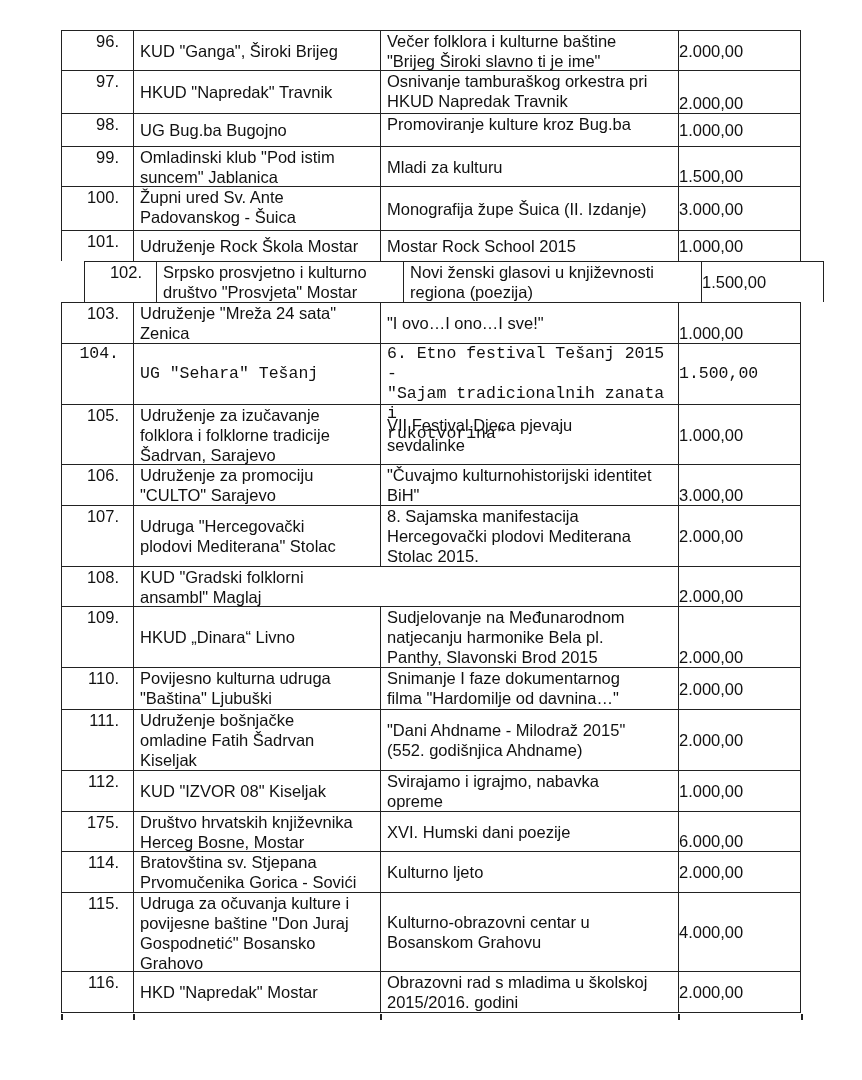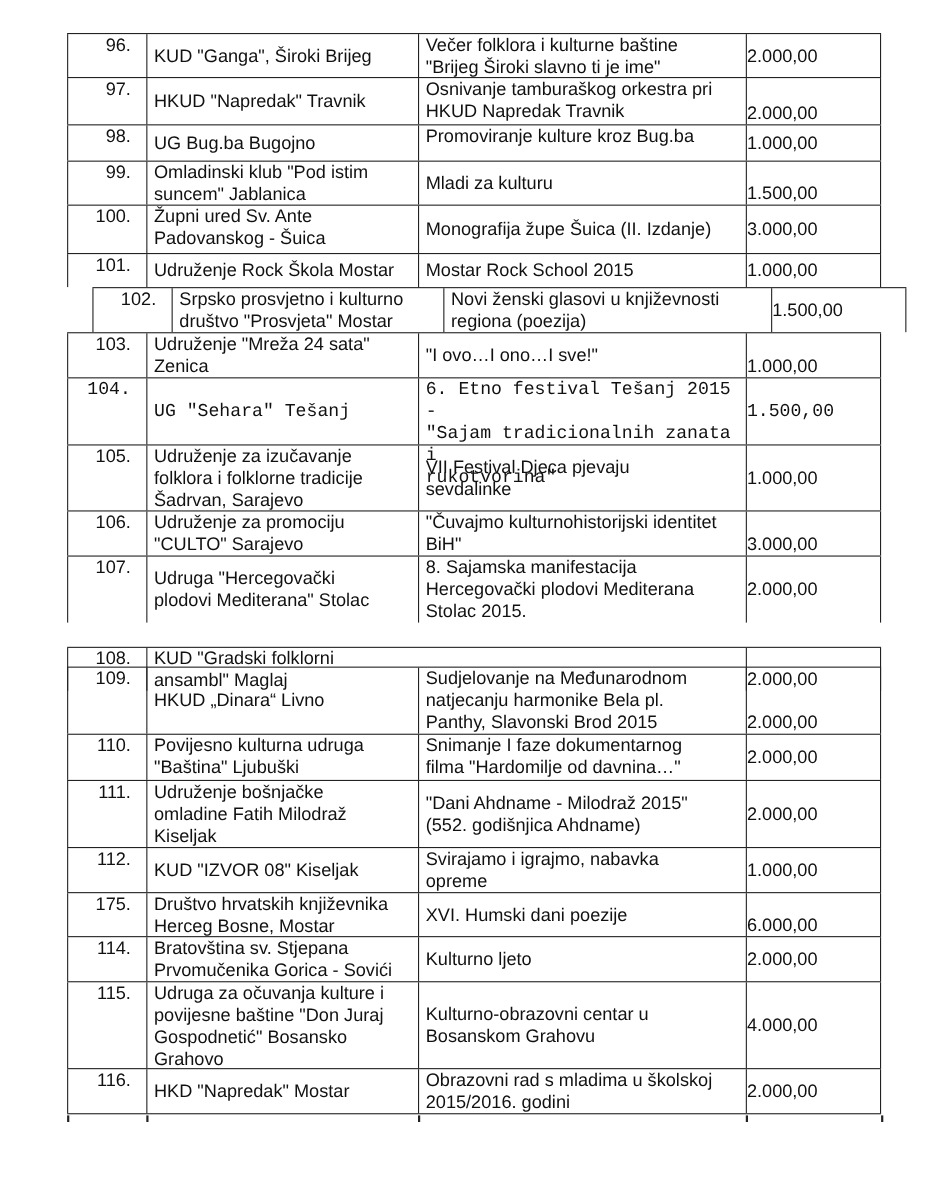--- a/index.html
+++ b/index.html
@@ -207,21 +207,21 @@
         </div>
         <div class="cell c-act va-top">
           <span class="txt">8. Sajamska manifestacija
 Hercegovački plodovi Mediterana
 Stolac 2015.</span>
         </div>
         <div class="cell c-amt va-mid">
           <span class="txt">2.000,00</span>
         </div>
       </div>
-      <div class="row" style="top: 558px; height: 40px; padding-left: 18px;">
+      <div class="row" style="top: 536px; height: 40px; padding-left: 18px;">
         <div class="cell c-num va-top">
           <span class="txt">108.</span>
         </div>
         <div class="cell c-org va-top">
           <span class="txt">KUD "Gradski folklorni
 ansambl" Maglaj</span>
         </div>
         <div class="cell c-amt va-bot">
           <span class="txt">2.000,00</span>
         </div>
@@ -257,21 +257,21 @@
         <div class="cell c-amt va-mid">
           <span class="txt">2.000,00</span>
         </div>
       </div>
       <div class="row" style="top: 679px; height: 61px;">
         <div class="cell c-num va-top">
           <span class="txt">111.</span>
         </div>
         <div class="cell c-org va-top">
           <span class="txt">Udruženje bošnjačke
-omladine Fatih Milodraž
+omladine Fatih Šadrvan
 Kiseljak</span>
         </div>
         <div class="cell c-act va-mid">
           <span class="txt">"Dani Ahdname - Milodraž 2015"
 (552. godišnjica Ahdname)</span>
         </div>
         <div class="cell c-amt va-mid">
           <span class="txt">2.000,00</span>
         </div>
       </div>

